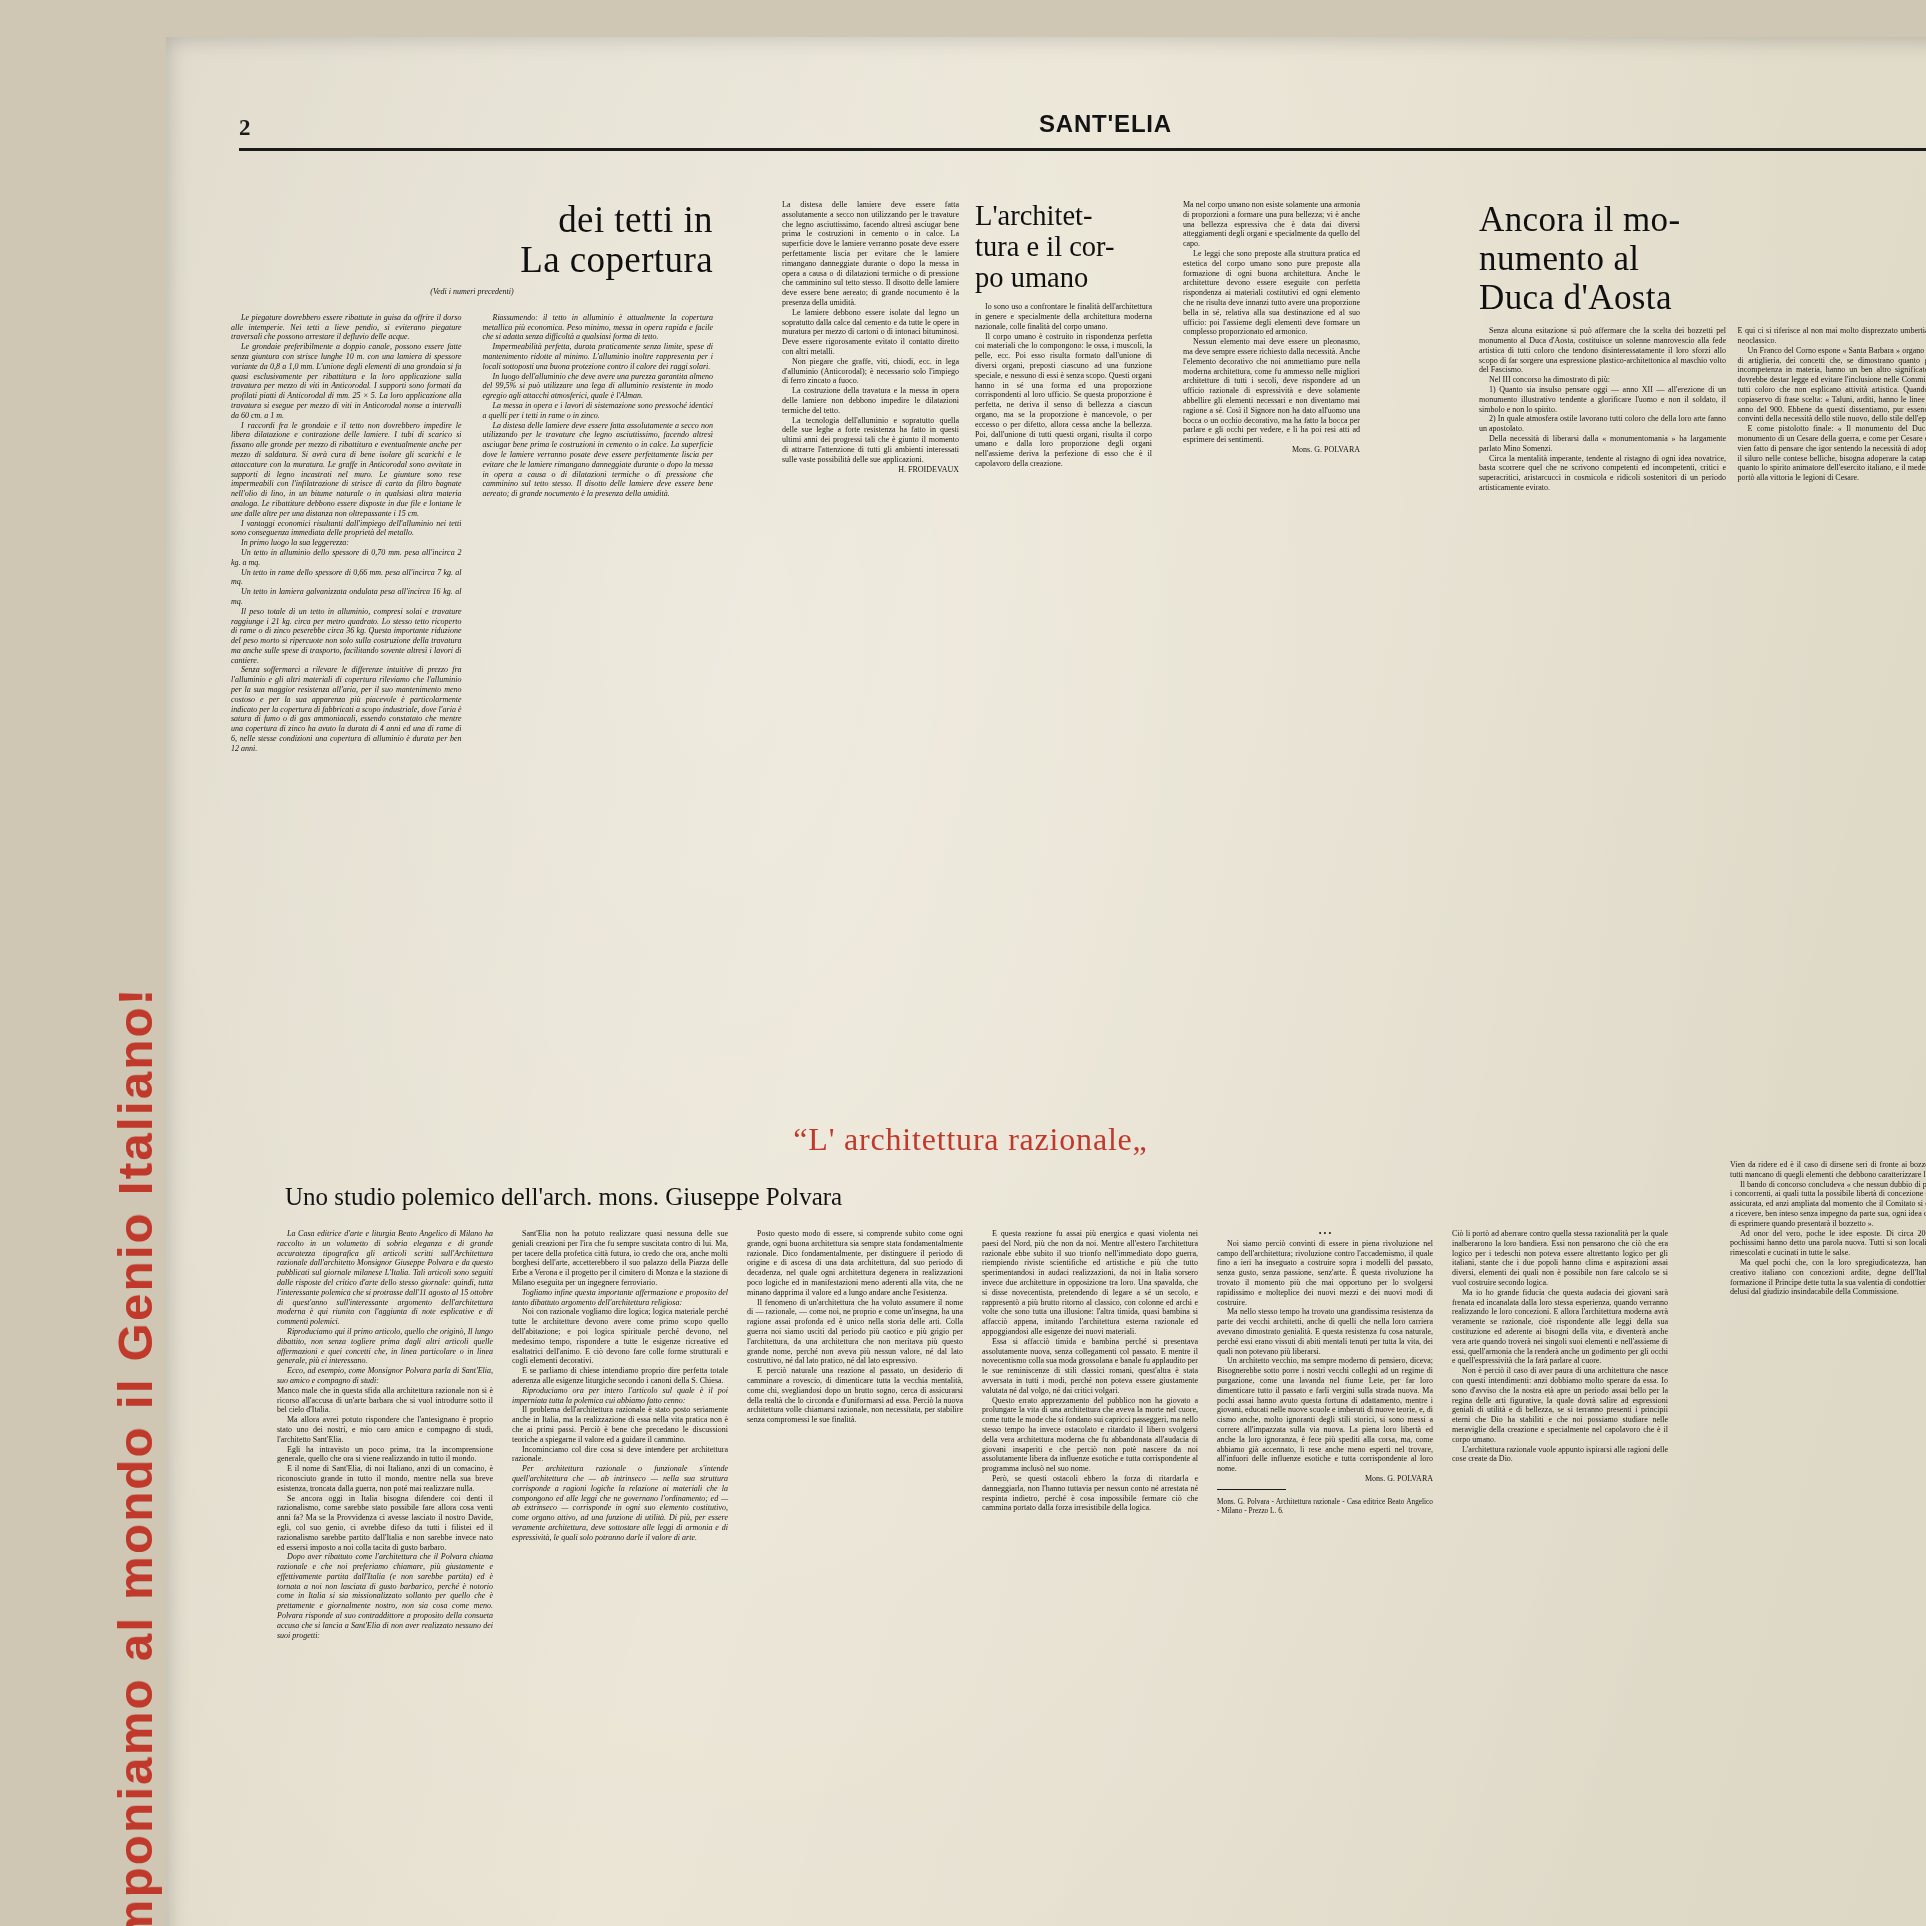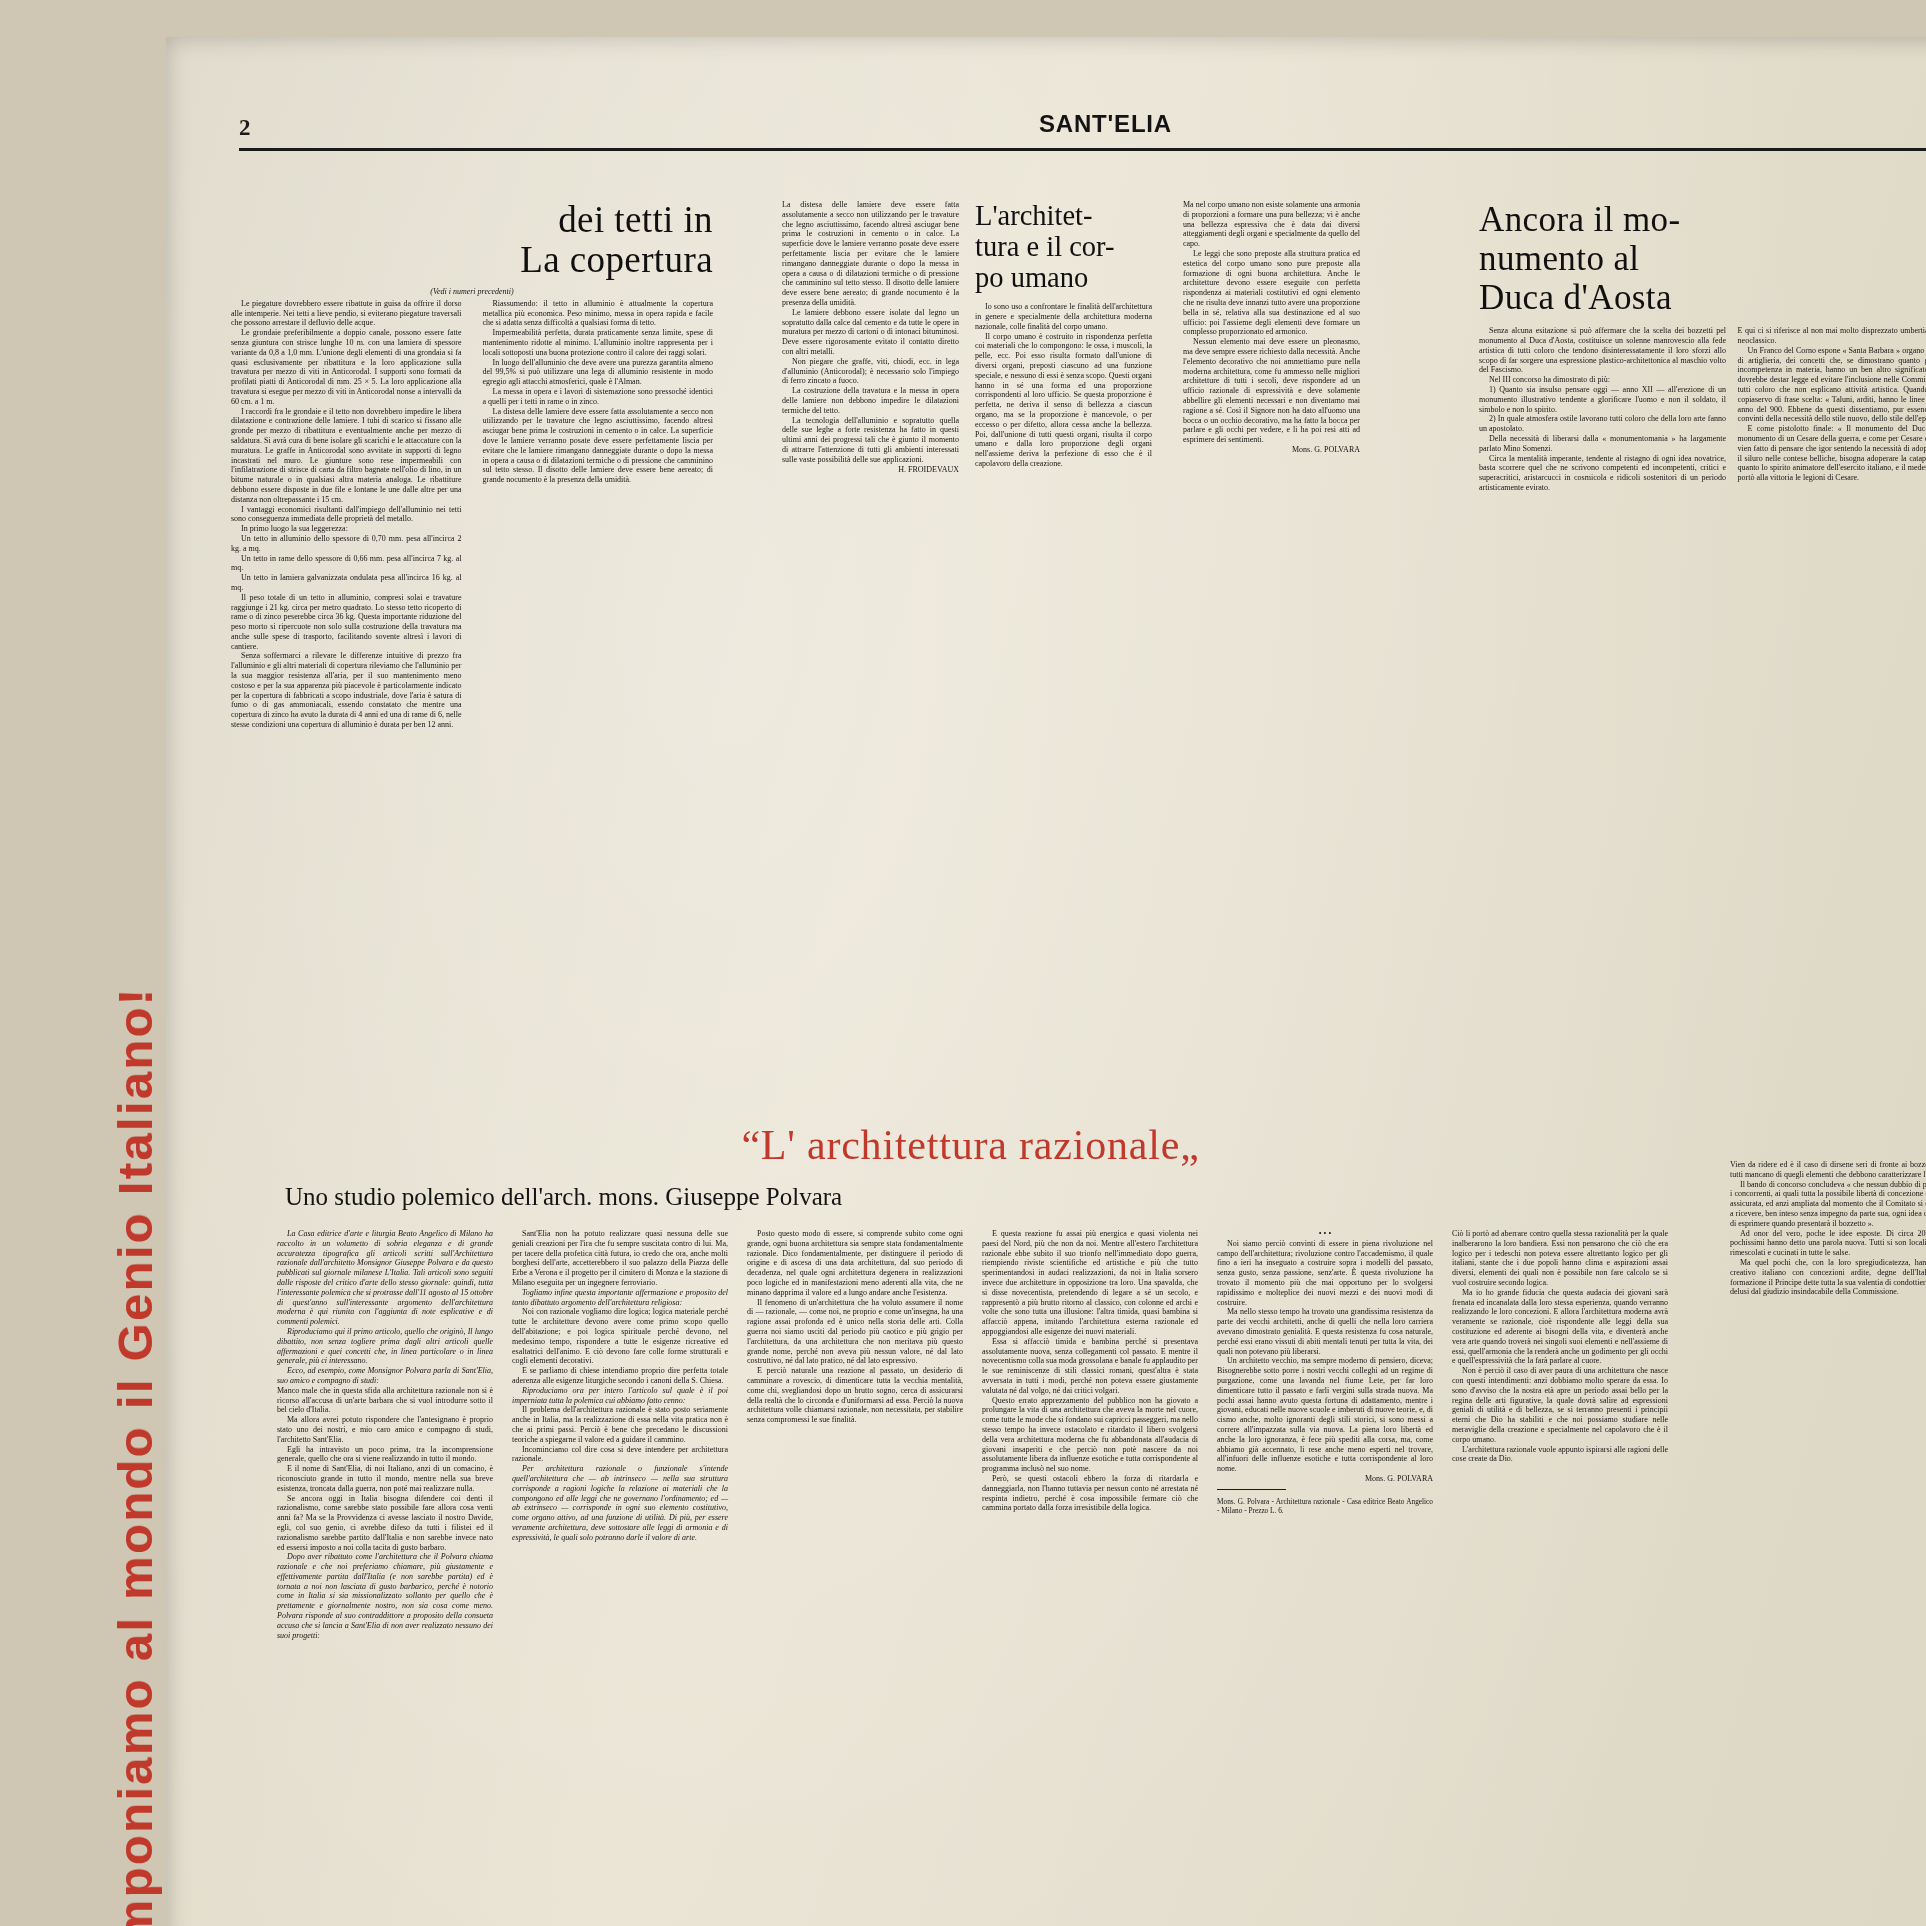--- a/index.html
+++ b/index.html
@@ -70,21 +70,21 @@
   .title-mid{
     font-size:28.5px;line-height:31px;text-align:left;
   }
   .sig{text-align:right;font-size:8px;margin-top:4.6px;}
   .ital{font-style:italic;}
   
   .redhead{
     position:absolute;left:285px;top:1121px;width:1371px;
     color:#c0392b;
     font-family:"Liberation Serif", serif;
-    font-size:42px;letter-spacing:0.8px;text-align:center;
+    font-size:32px;letter-spacing:0.8px;text-align:center;
   }
   .subhead{
     position:absolute;left:285px;top:1183px;width:1371px;
     font-size:25px;color:#141414;
   }
   .hr-thin{position:absolute;background:#1a1a1a;height:1.2px;}
   .footnote{font-size:7.3px;line-height:9.2px;}
   .centered{text-align:center;}
 </style>
 </head>
@@ -101,21 +101,21 @@
     <div class="mast-rule"></div>
   </div>
 
   <div class="col" style="left:231px;top:200px;width:482px;">
     <div class="hd title-big">
       <div>dei tetti in</div>
       <div>La copertura</div>
     </div>
     <div style="height:7px"></div>
     <p class="noind ital centered">(Vedi i numeri precedenti)</p>
-    <div style="display:flex;gap:21px;margin-top:2px;">
+    <div style="display:flex;gap:21px;margin-top:16px;font-style:italic;">
       <div style="width:235px;">
         <p>Le piegature dovrebbero essere ribattute in guisa da offrire il dorso alle intemperie. Nei tetti a lieve pendio, si eviterano piegature traversali che possono arrestare il defluvio delle acque.</p>
         <p>Le grondaie preferibilmente a doppio canale, possono essere fatte senza giuntura con strisce lunghe 10 m. con una lamiera di spessore variante da 0,8 a 1,0 mm. L'unione degli elementi di una grondaia si fa quasi esclusivamente per ribattitura e la loro applicazione sulla travatura per mezzo di viti in Anticorodal. I supporti sono formati da profilati piatti di Anticorodal di mm. 25 × 5. La loro applicazione alla travatura si esegue per mezzo di viti in Anticorodal nonse a intervalli da 60 cm. a 1 m.</p>
         <p>I raccordi fra le grondaie e il tetto non dovrebbero impedire le libera dilatazione e contrazione delle lamiere. I tubi di scarico si fissano alle gronde per mezzo di ribattitura e eventualmente anche per mezzo di saldatura. Si avrà cura di bene isolare gli scarichi e le attaccature con la muratura. Le graffe in Anticorodal sono avvitate in supporti di legno incastrati nel muro. Le giunture sono rese impermeabili con l'infilatrazione di strisce di carta da filtro bagnate nell'olio di lino, in un bitume naturale o in qualsiasi altra materia analoga. Le ribattiture debbono essere disposte in due file e lontane le une dalle altre per una distanza non oltrepassante i 15 cm.</p>
         <p>I vantaggi economici risultanti dall'impiego dell'alluminio nei tetti sono conseguenza immediata delle proprietà del metallo.</p>
         <p>In primo luogo la sua leggerezza:</p>
         <p>Un tetto in alluminio dello spessore di 0,70 mm. pesa all'incirca 2 kg. a mq.</p>
         <p>Un tetto in rame dello spessore di 0,66 mm. pesa all'incirca 7 kg. al mq.</p>
         <p>Un tetto in lamiera galvanizzata ondulata pesa all'incirca 16 kg. al mq.</p>
         <p>Il peso totale di un tetto in alluminio, compresi solai e travature raggiunge i 21 kg. circa per metro quadrato. Lo stesso tetto ricoperto di rame o di zinco peserebbe circa 36 kg. Questa importante riduzione del peso morto si ripercuote non solo sulla costruzione della travatura ma anche sulle spese di trasporto, facilitando sovente altresì i lavori di cantiere.</p>

